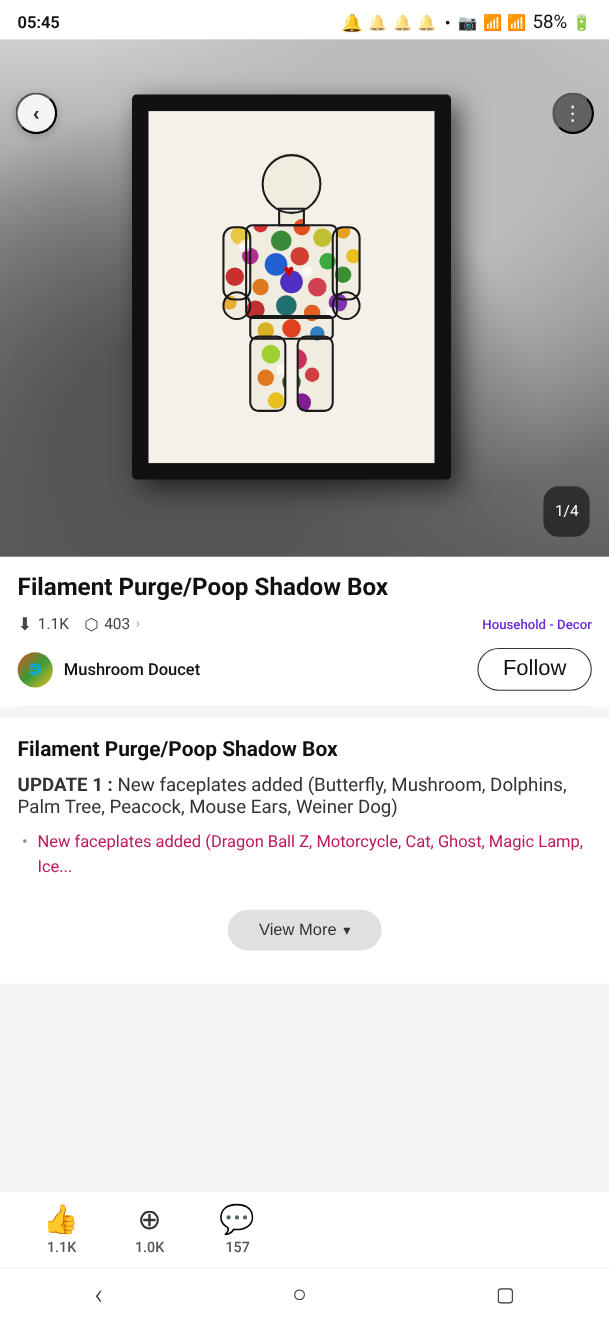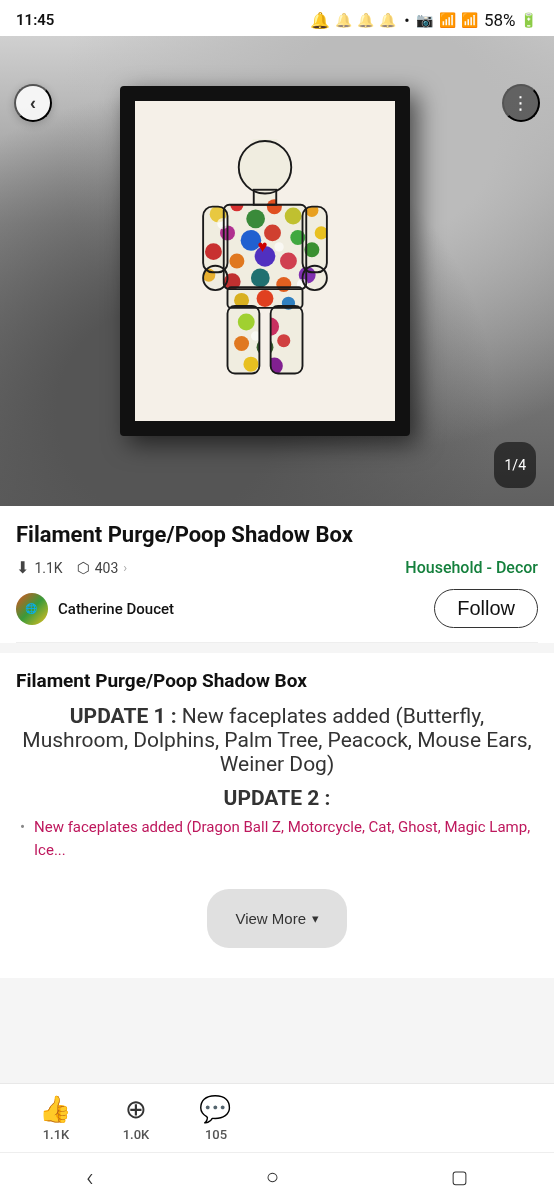--- a/index.html
+++ b/index.html
@@ -140,22 +140,22 @@
       gap: 14px;
     }
     .meta-item {
       display: flex;
       align-items: center;
       gap: 5px;
       font-size: 14px;
       color: #444;
     }
     .category-tag {
-      font-size: 16px;
-      color: #15803d;
+      font-size: 12px;
+      color: #6d28d9;
       font-weight: 500;
     }
     .author-row {
       display: flex;
       align-items: center;
       justify-content: space-between;
       padding-bottom: 14px;
       border-bottom: 1px solid #eee;
     }
     .author-info {
@@ -197,25 +197,24 @@
       margin-top: 10px;
       padding: 16px;
     }
     .desc-title {
       font-size: 19px;
       font-weight: 700;
       color: #111;
       margin-bottom: 12px;
     }
     .desc-update {
-      font-size: 21px;
+      font-size: 17px;
       font-weight: 700;
       color: #333;
       margin-bottom: 6px;
-      text-align: center;
     }
     .desc-list {
       list-style: none;
       padding: 0;
     }
     .desc-list li {
       font-size: 15px;
       color: #be185d;
       padding-left: 18px;
       position: relative;
@@ -231,21 +230,21 @@
     .view-more-btn {
       display: flex;
       align-items: center;
       justify-content: center;
       gap: 6px;
       margin: 14px auto;
       background: #e0e0e0;
       color: #333;
       font-size: 15px;
       font-weight: 500;
-      padding: 21px 28px;
+      padding: 10px 28px;
       border-radius: 22px;
       cursor: pointer;
       border: none;
       width: fit-content;
     }
 
     
     .bottom-toolbar {
       position: fixed;
       bottom: 48px;
@@ -311,21 +310,21 @@
       padding: 8px 24px;
     }
 
     
     .bottom-spacer { height: 130px; }
   </style>
 </head>
 <body>
 
 <div class="status-bar">
-  <span class="status-time">11:45</span>
+  <span class="status-time">05:45</span>
   <div class="status-icons">
 
     <span style="font-size:16px;">🔔</span>
     <span style="font-size:14px; opacity:0.6;">🔔</span>
     <span style="font-size:14px; opacity:0.6;">🔔</span>
     <span style="font-size:14px; opacity:0.6;">🔔</span>
     <span style="font-size:16px; margin: 0 2px;">•</span>
     <span style="font-size:14px;">📷</span>
     <span style="font-size:14px;">📶</span>
     <span style="font-size:14px;">📶</span>
@@ -452,38 +451,37 @@
       </div>
     </div>
     <span class="category-tag">Household - Decor</span>
   </div>
 
   <div class="author-row">
     <div class="author-info">
       <div class="author-avatar">
         <span style="font-size:10px;">🌐</span>
       </div>
-      <span class="author-name">Catherine Doucet</span>
+      <span class="author-name">Mushroom Doucet</span>
     </div>
     <button class="follow-btn">Follow</button>
   </div>
 </div>
 
 <div class="desc-section">
   <h2 class="desc-title">Filament Purge/Poop Shadow Box</h2>
 
   <div>
     <p class="desc-update">
       <span>UPDATE 1 : </span>
       <span style="font-weight:400;">New faceplates added (Butterfly, Mushroom, Dolphins, Palm Tree, Peacock, Mouse Ears, Weiner Dog)</span>
     </p>
   </div>
 
   <div style="margin-top:10px;">
-    <p class="desc-update">UPDATE 2 :</p>
     <ul class="desc-list">
       <li>New faceplates added (Dragon Ball Z, Motorcycle, Cat, Ghost, Magic Lamp, Ice...</li>
     </ul>
   </div>
 
   <div style="display:flex; justify-content:center; margin-top:14px;">
     <button class="view-more-btn">
       <span>View More</span>
       <span style="font-size:13px;">▾</span>
     </button>
@@ -498,21 +496,21 @@
     <span class="toolbar-count">1.1K</span>
   </div>
 
   <div class="toolbar-action">
     <span class="toolbar-icon">⊕</span>
     <span class="toolbar-count">1.0K</span>
   </div>
 
   <div class="toolbar-action">
     <span class="toolbar-icon">💬</span>
-    <span class="toolbar-count">105</span>
+    <span class="toolbar-count">157</span>
   </div>
 
 </div>
 
 <div class="nav-bar">
   <span class="nav-icon" style="font-size:26px; font-weight:300;">‹</span>
   <span class="nav-icon" style="font-size:22px;">○</span>
   <span class="nav-icon" style="font-size:18px;">▢</span>
 </div>
 

